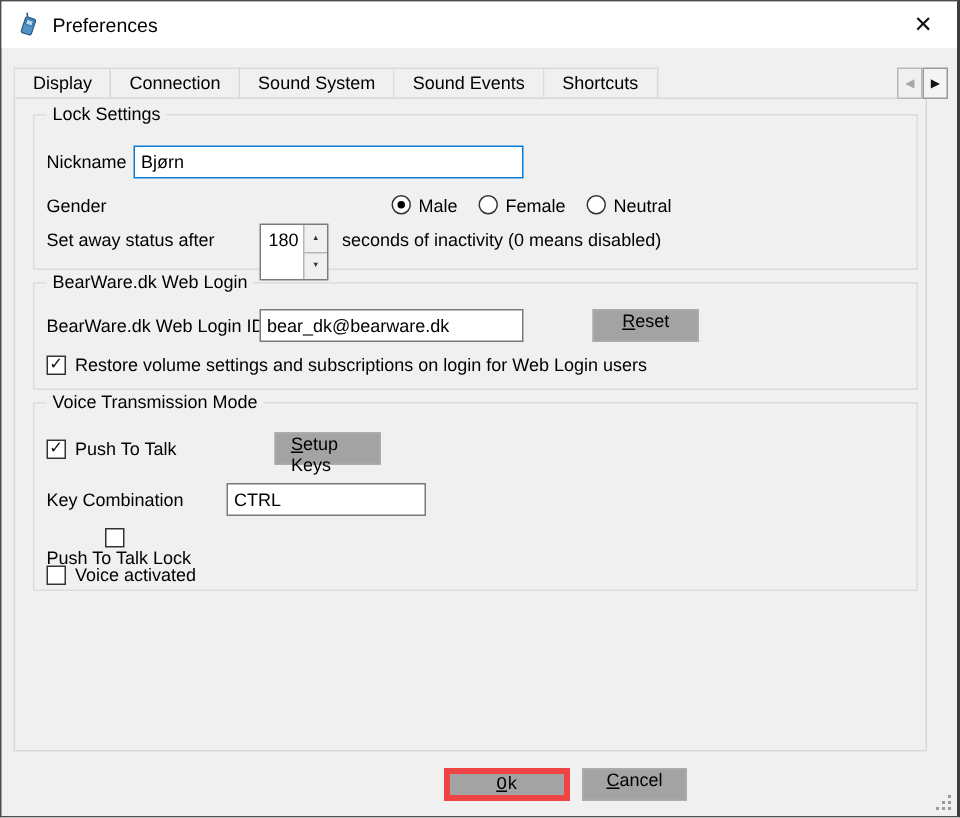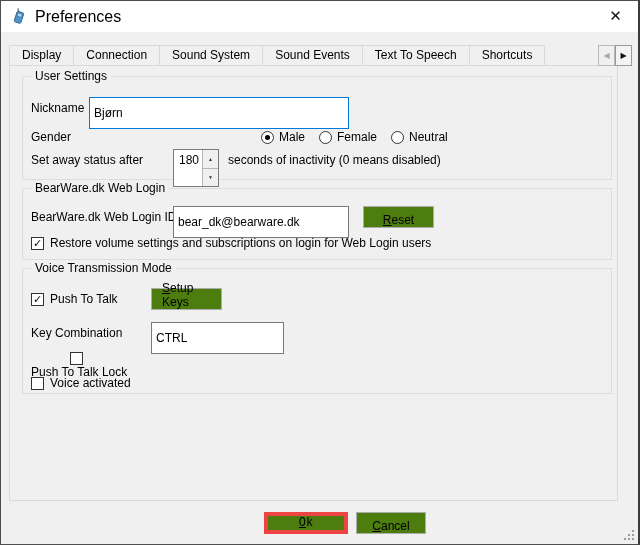--- a/index.html
+++ b/index.html
@@ -14,21 +14,21 @@
     position:relative; width:640px; height:545px;
     border:1px solid #4d4d4d; border-right:2px solid #3c3c3c;
     background:#f0f0f0; overflow:hidden;
   }
   
   .titlebar {
     position:absolute; top:0; left:0; right:0; height:31px;
     background:#ffffff; display:flex; align-items:center;
   }
   .app-icon { margin-left:9px; width:17px; height:17px; flex:0 0 auto; }
-  .title-text { margin-left:8px; font-size:16px; }
+  .title-text { margin-left:8px; font-size:13px; }
   .close-btn {
     position:absolute; right:0; top:0; width:45px; height:30px;
     display:flex; align-items:center; justify-content:center;
     font-size:15px; color:#0f0f0f; cursor:default;
   }
   
   .tabbar {
     position:absolute; left:8px; top:42px; width:588px; height:23px;
     display:flex; align-items:flex-end; overflow:hidden; white-space:nowrap;
   }
@@ -57,27 +57,27 @@
   .group {
     position:absolute; left:12px; width:590px;
     border:1px solid #dcdcdc;
   }
   .group-title {
     position:absolute; top:-8px; left:8px; background:#f0f0f0;
     padding:0 4px; font-size:12px;
   }
   .lbl { position:absolute; line-height:22px; }
   .textbox {
-    position:absolute; height:32px; border:1px solid #7a7a7a; background:#fff;
+    position:absolute; height:22px; border:1px solid #7a7a7a; background:#fff;
     font-family:"Liberation Sans", sans-serif; font-size:12px; padding:0 4px;
     outline:none;
   }
   .textbox.focused { border:1px solid #0078d7; }
   
-  .radio-row { position:absolute; display:flex; align-items:flex-end; }
+  .radio-row { position:absolute; display:flex; align-items:flex-start; }
   .radio { width:13px; height:13px; border:1px solid #333; border-radius:50%;
     background:#fff; margin-right:5px; position:relative; }
   .radio.checked::after {
     content:""; position:absolute; left:3px; top:3px; width:5px; height:5px;
     border-radius:50%; background:#000;
   }
   .radio-label { margin-right:14px; }
   
   .check-row { position:absolute; display:flex; align-items:center; }
   .checkbox { width:13px; height:13px; border:1px solid #333; background:#fff;
@@ -87,23 +87,23 @@
   .spinbox { position:absolute; width:46px; height:38px; border:1px solid #7a7a7a;
     background:#fff; display:flex; }
   .spin-value { flex:1; padding:3px 0 0 5px; }
   .spin-btns { width:16px; border-left:1px solid #b5b5b5; display:flex;
     flex-direction:column; background:#f0f0f0; }
   .spin-btn { flex:1; font-size:5px; display:flex; align-items:center;
     justify-content:center; color:#333; }
   .spin-btn.up { border-bottom:1px solid #b5b5b5; }
   
   .btn {
-    position:absolute; height:22px; background:#4d7c0f; border:1px solid #adadad;
+    position:absolute; height:22px; background:#a3a3a3; border:1px solid #adadad;
     font-family:"Liberation Sans", sans-serif; font-size:12px;
-    display:flex; align-items:flex-end; justify-content:center; padding:0 10px;
+    display:flex; align-items:flex-start; justify-content:center; padding:0 10px;margin-left:32px;
   }
   .btn.default { border:4px solid #ef4444;font-family:Liberation Mono, monospace; }
   .u { text-decoration:underline; }
   
   .grip { position:absolute; right:4px; bottom:4px; width:12px; height:12px; }
   .grip i { position:absolute; width:2px; height:2px; background:#9b9b9b; }
   .grip i:nth-child(1){ right:0; bottom:0; }
   .grip i:nth-child(2){ right:4px; bottom:0; }
   .grip i:nth-child(3){ right:8px; bottom:0; }
   .grip i:nth-child(4){ right:0; bottom:4px; }
@@ -127,37 +127,36 @@
     <div class="close-btn">
       <span>✕</span>
     </div>
   </div>
 
   <div class="tabbar">
     <div class="tab">Display</div>
     <div class="tab">Connection</div>
     <div class="tab">Sound System</div>
     <div class="tab">Sound Events</div>
-    <div class="tab">Text To Speech</div>
     <div class="tab">Shortcuts</div>
 
   </div>
   <div class="tab-scrollers">
     <div class="tab-scroller disabled">
       <span>◀</span>
     </div>
     <div class="tab-scroller enabled">
       <span>▶</span>
     </div>
   </div>
 
   <div class="pane">
 
     <div class="group" style="top:10px; height:104px;">
-      <span class="group-title">User Settings</span>
+      <span class="group-title">Lock Settings</span>
 
       <span class="lbl" style="left:8px; top:20px;">Nickname</span>
       <input class="textbox focused" style="left: 66px; top: 20px; width: 260px;" value="Bjørn">
 
       <span class="lbl" style="left:8px; top:49px;">Gender</span>
       <div class="radio-row" style="left:238px; top:53px;">
         <span class="radio checked"></span>
         <span class="radio-label">Male</span>
         <span class="radio"></span>
         <span class="radio-label">Female</span>

